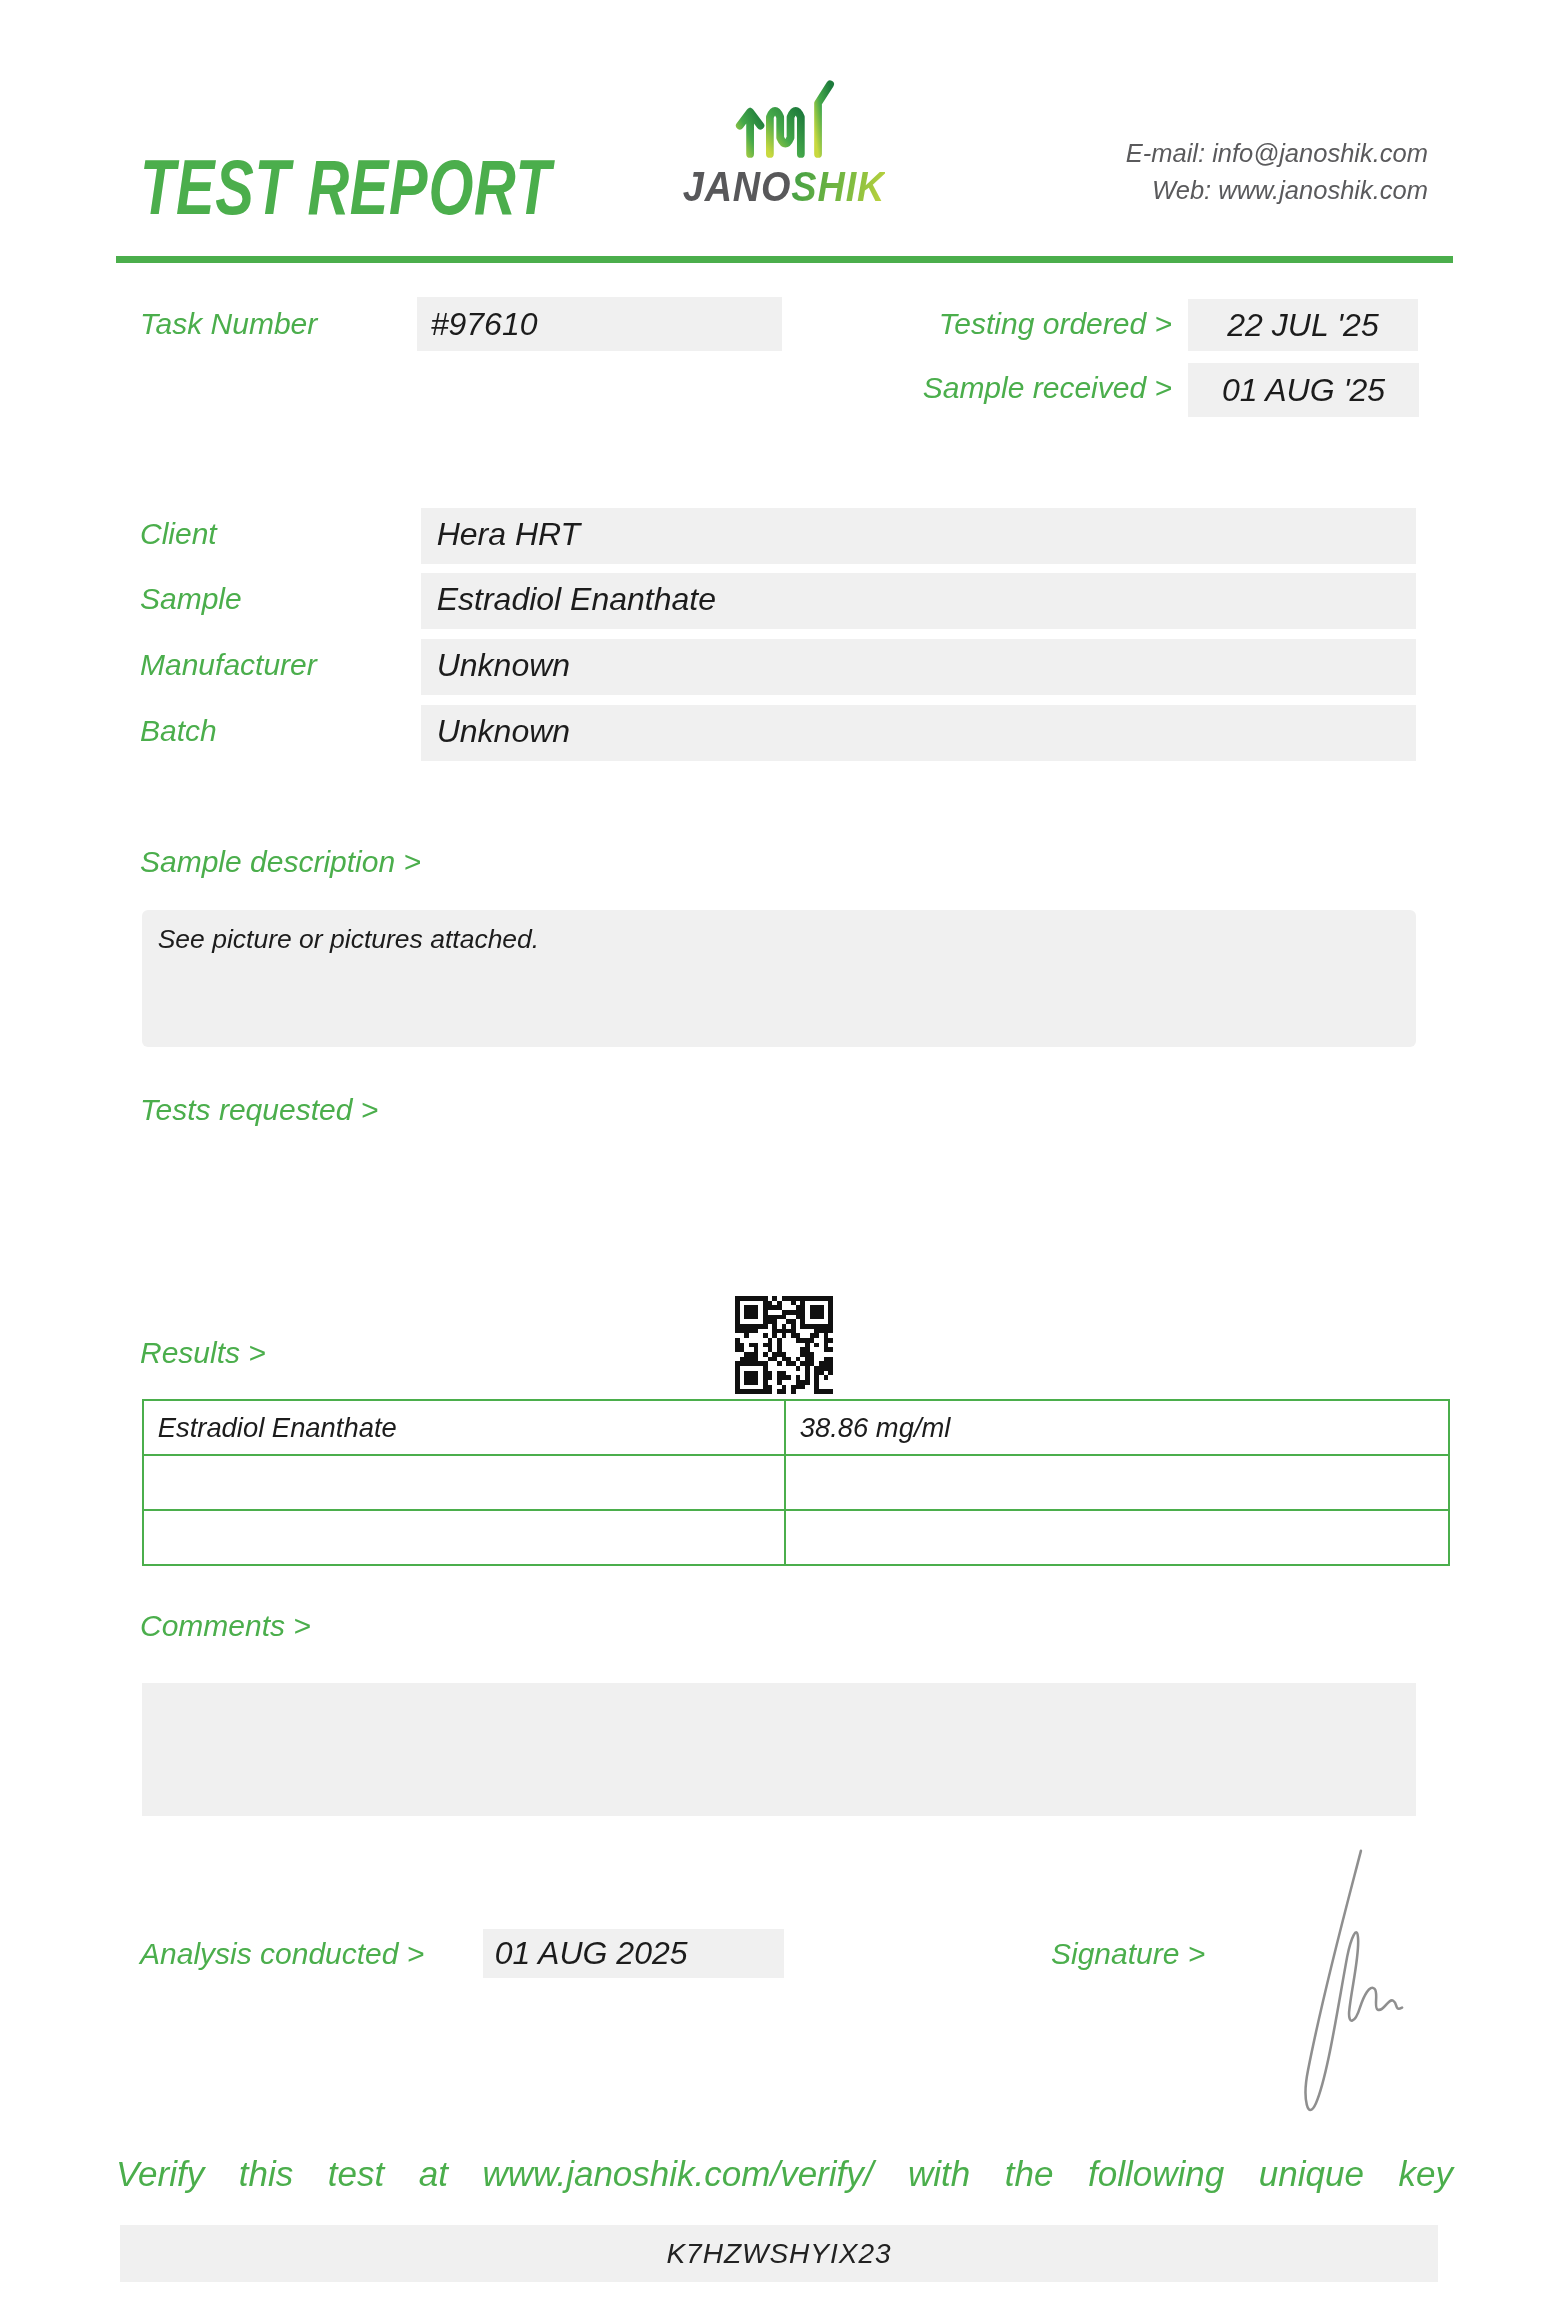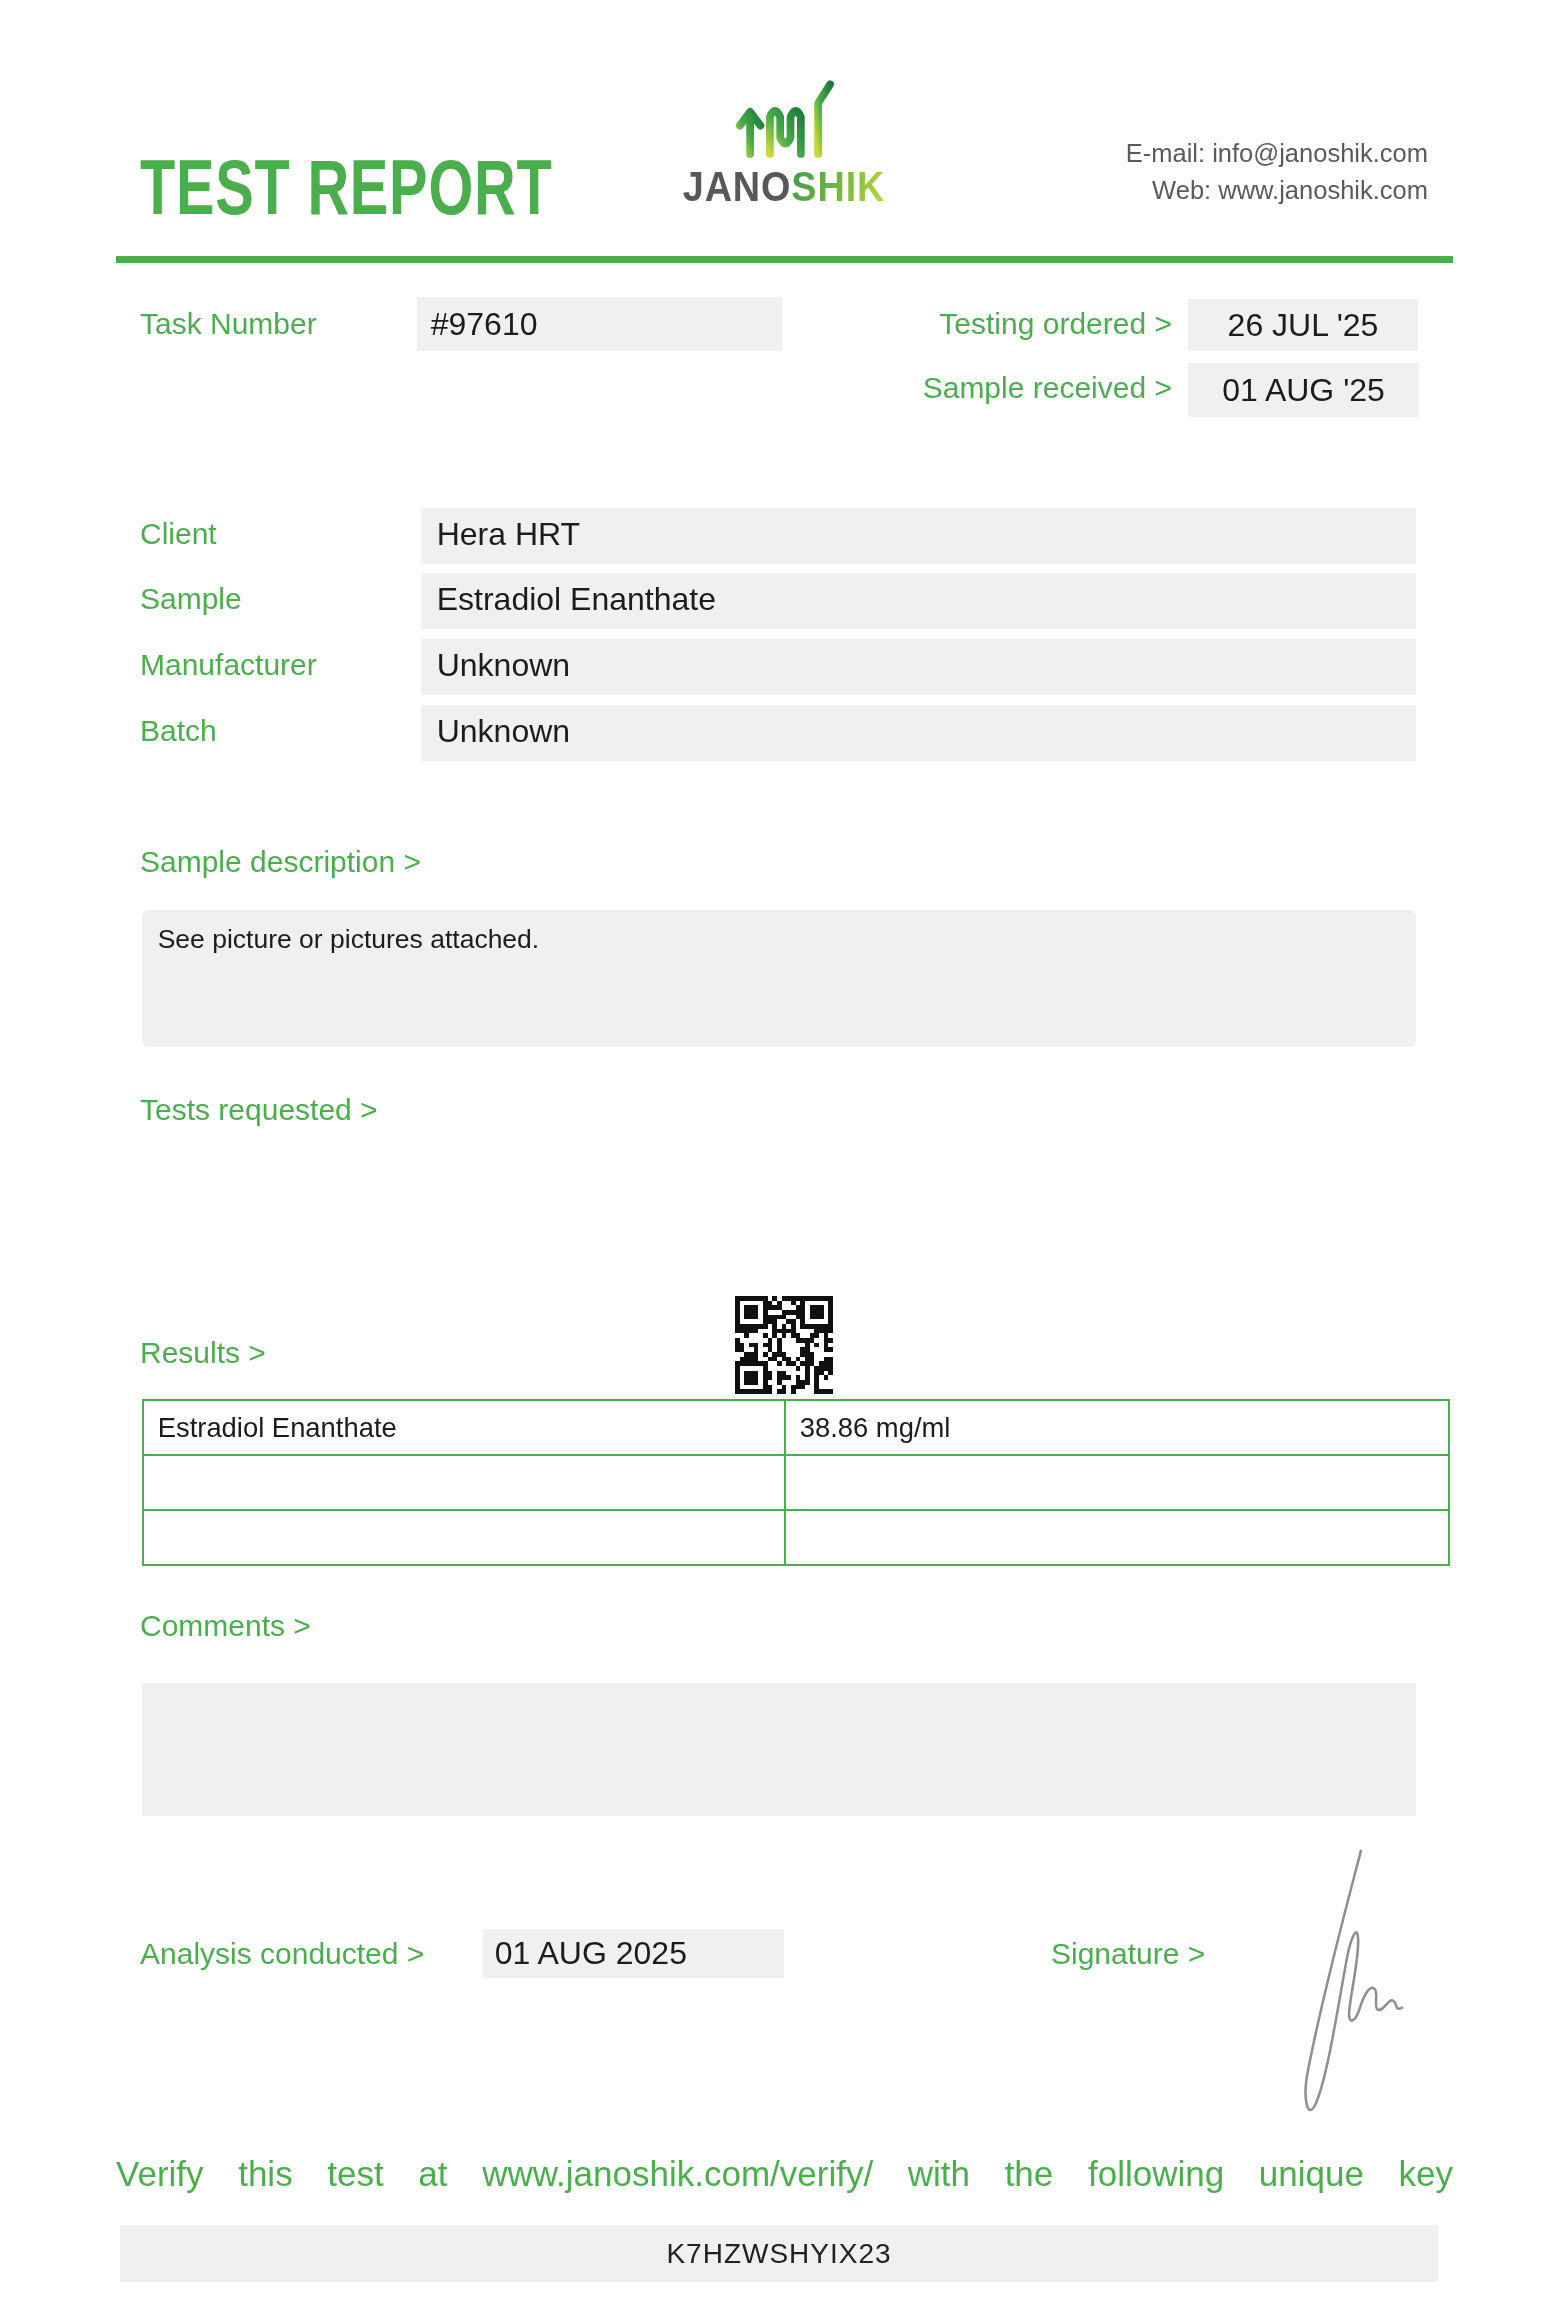--- a/index.html
+++ b/index.html
@@ -3,21 +3,21 @@
 <meta charset="utf-8">
 <style>
   :root{
     --green:#4bae4c;
     --box:#f0f0f0;
     --dark:#1c1c1c;
     --muted:#5a5a5c;
   }
   *{box-sizing:border-box;}
   body{margin:0;background:#fff;font-family:"Liberation Sans",sans-serif;}
-  .page{position:relative;width:1568px;height:2313px;background:#fff;overflow:hidden;}
+  .page{position:relative;width:1568px;height:2313px;background:#fff;overflow:hidden;font-style:italic;}
 
   .abs{position:absolute;}
 
   
   .title{left:140px;top:143px;font-size:77px;font-weight:700;color:var(--green);
          letter-spacing:1px;transform:scaleX(.75);transform-origin:left top;white-space:nowrap;}
   .logo{left:627px;top:74px;width:314px;text-align:center;}
   .logo svg{display:block;margin:0 auto;}
   .wordmark{font-size:43px;font-weight:700;letter-spacing:1px;margin-top:2px;
             transform:scaleX(.88);transform-origin:center top;white-space:nowrap;}
@@ -117,21 +117,21 @@
       <span class="jano">JANO</span><span class="shik">SHIK</span>
     </div>
   </div>
 
   <div class="abs rule"></div>
 
   <div class="abs glabel task-label">Task Number</div>
   <div class="abs task-box">#97610</div>
 
   <div class="abs glabel dateA-label">Testing ordered &gt;</div>
-  <div class="abs dateA-box">26 JUL '25</div>
+  <div class="abs dateA-box">22 JUL '25</div>
   <div class="abs glabel dateB-label">Sample received &gt;</div>
   <div class="abs dateB-box">01 AUG '25</div>
 
   <div class="abs glabel irow-label r0">Client</div>
   <div class="abs irow-box r0">Hera HRT</div>
   <div class="abs glabel irow-label r1">Sample</div>
   <div class="abs irow-box r1">Estradiol Enanthate</div>
   <div class="abs glabel irow-label r2">Manufacturer</div>
   <div class="abs irow-box r2">Unknown</div>
   <div class="abs glabel irow-label r3">Batch</div>

